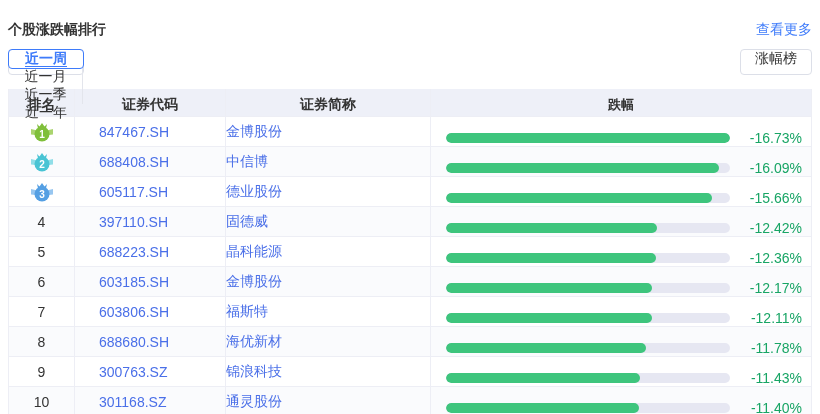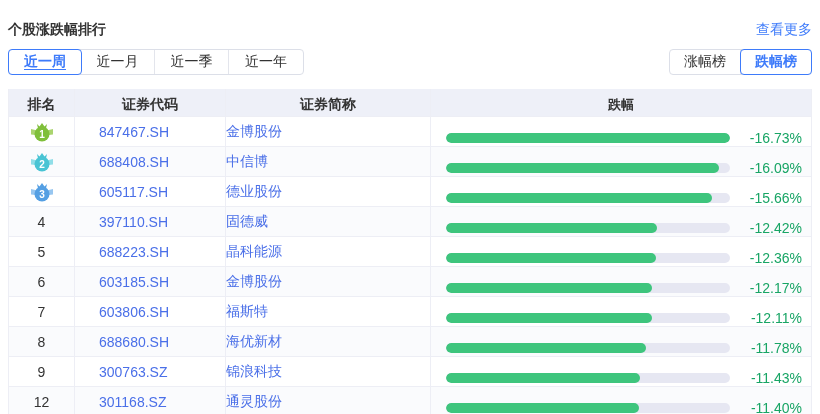--- a/index.html
+++ b/index.html
@@ -11,21 +11,21 @@
   }
   .page { padding:0 8px;margin-top:12px; }
 
   
   .topbar { display:flex; justify-content:space-between; align-items:center; padding-top:9px; height:26px; }
   .title { font-size:14px; font-weight:bold; color:#333; }
   .more-link { font-size:14px; color:var(--accent); cursor:pointer; text-decoration:none; }
 
   
   .controls { margin-top:11px; display:flex; justify-content:space-between; align-items:center; height:26px; }
-  .tab-group { display:flex; border:1px solid #dcdfe8; border-radius:4px; height:26px; background:#fff; }
+  .tab-group { display:flex; border:1px solid #dcdfe8; border-radius:4px; height:26px; background:#fff;flex-direction:column; }
   .tab {
     min-width:74px; padding:0 14px; display:flex; align-items:center; justify-content:center;
     font-size:14px; color:#333; border-right:1px solid #e3e5ec; cursor:pointer; white-space:nowrap;
   }
   .board-group .tab { min-width:70px; }
   .tab:last-child { border-right:none; }
   .tab.active {
     border:1px solid var(--accent); border-radius:4px; margin:-1px; position:relative; z-index:1;
     color:var(--accent); font-weight:bold; background:#fff;
   }
@@ -70,21 +70,20 @@
 
   <div class="controls">
     <div class="tab-group period-group">
       <div class="tab active underlined">近一周</div>
       <div class="tab">近一月</div>
       <div class="tab">近一季</div>
       <div class="tab">近一年</div>
     </div>
     <div class="tab-group board-group">
       <div class="tab">涨幅榜</div>
-      <div class="tab active">跌幅榜</div>
     </div>
   </div>
 
   <div class="table">
     <div class="trow thead">
       <div class="cell c-rank">排名</div>
       <div class="cell c-code">证券代码</div>
       <div class="cell c-name">证券简称</div>
       <div class="cell c-chg">跌幅</div>
     </div>
@@ -265,21 +264,21 @@
     <div class="cell c-chg">
       <div class="bar-track">
         <div class="bar-fill" style="width: 68.3%;"></div>
       </div>
       <span class="pct">-11.43%</span>
     </div>
   </div>
         <div class="trow striped">
     <div class="cell c-rank">
 
-      <span class="rank-num">12</span>
+      <span class="rank-num">10</span>
     </div>
     <div class="cell c-code">
             <span class="stock-link code">301168.SZ</span>
           </div>
     <div class="cell c-name">
             <span class="stock-link name">通灵股份</span>
           </div>
     <div class="cell c-chg">
       <div class="bar-track">
         <div class="bar-fill" style="width: 68.1%;"></div>

